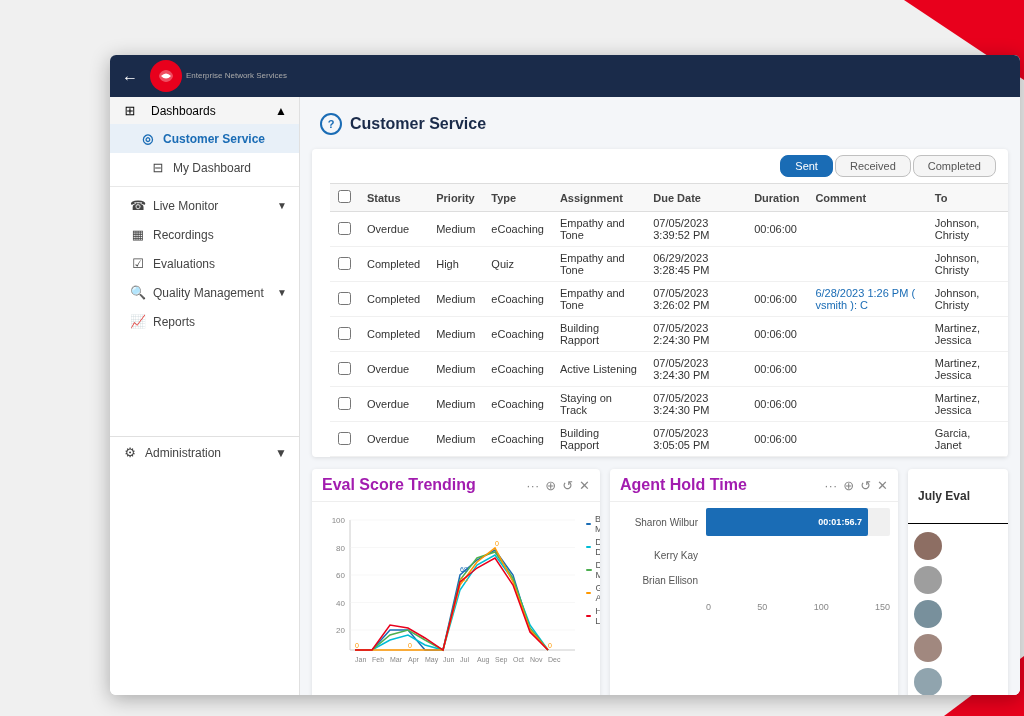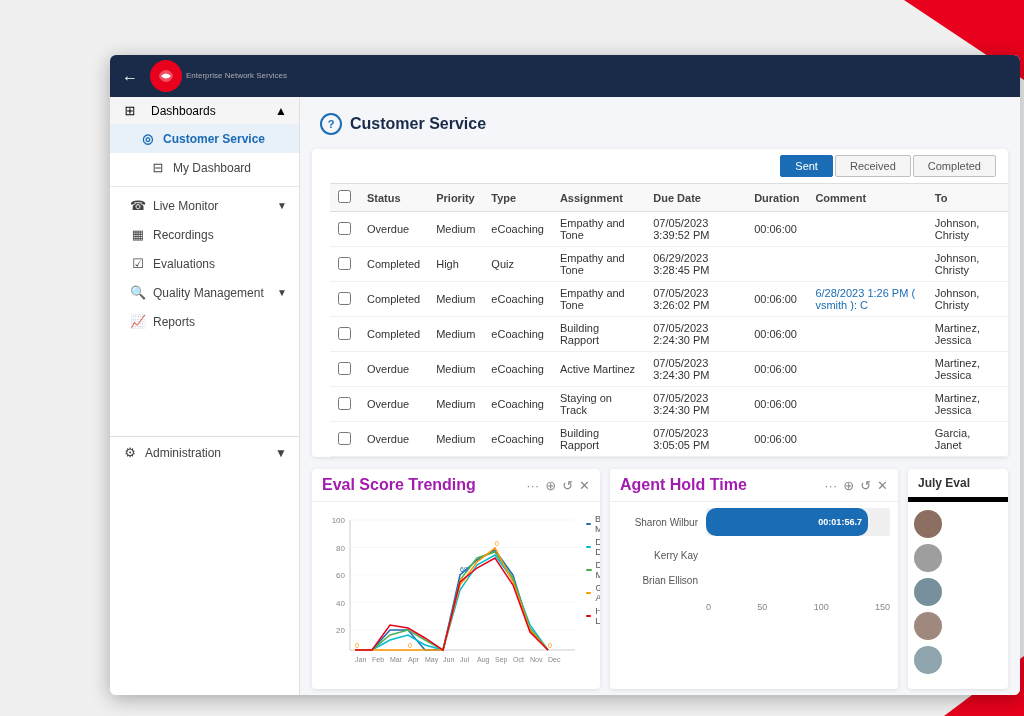--- a/index.html
+++ b/index.html
@@ -188,21 +188,21 @@
       padding: 6px 12px;
       gap: 2px;
     }
     .tab-btn {
       padding: 4px 14px;
       border: 1px solid #c0c0c0;
       background: #f5f5f5;
       cursor: pointer;
       font-size: 11px;
       color: #555;
-      border-radius: 2px;
+      border-radius: 8px;
     }
     .tab-btn.active {
       background: #1a6cb5;
       color: #fff;
       border-color: #1a6cb5;
     }
 
     
     .assignments-table {
       width: 100%;
@@ -316,21 +316,21 @@
     .bar-track {
       flex: 1;
       height: 28px;
       background: #f0f0f0;
       border-radius: 2px;
       position: relative;
       overflow: visible;
     }
     .bar-fill {
       height: 100%;
-      border-radius: 10px;
+      border-radius: 2px;
       display: flex;
       align-items: center;
       justify-content: flex-end;
       padding-right: 6px;
     }
     .bar-value {
       font-size: 9px;
       color: #fff;
       font-weight: bold;
     }
@@ -345,22 +345,22 @@
 
     
     .july-card {
       width: 100px;
       background: #fff;
       border-radius: 4px;
       box-shadow: 0 1px 4px rgba(0,0,0,0.1);
       overflow: hidden;
     }
     .july-card-header {
-      padding: 7px 10px;
-      border-bottom: 5px solid #000000;
+      padding: 20px 10px;
+      border-bottom: 1px solid #000000;
     }
     .july-card-title {
       font-weight: bold;
       font-size: 12px;
       color: #333;
     }
     .july-avatars {
       display: flex;
       flex-direction: column;
       gap: 6px;
@@ -543,21 +543,21 @@
       <td>07/05/2023 2:24:30 PM</td>
       <td>00:06:00</td>
       <td></td>
       <td>Martinez, Jessica</td>
     </tr>
                 <tr>
       <td class="cb-col"><input type="checkbox" style=""></td>
       <td class="status-overdue">Overdue</td>
       <td>Medium</td>
       <td>eCoaching</td>
-      <td>Active Martinez</td>
+      <td>Active Listening</td>
       <td>07/05/2023 3:24:30 PM</td>
       <td>00:06:00</td>
       <td></td>
       <td>Martinez, Jessica</td>
     </tr>
                 <tr>
       <td class="cb-col"><input type="checkbox" style=""></td>
       <td class="status-overdue">Overdue</td>
       <td>Medium</td>
       <td>eCoaching</td>

